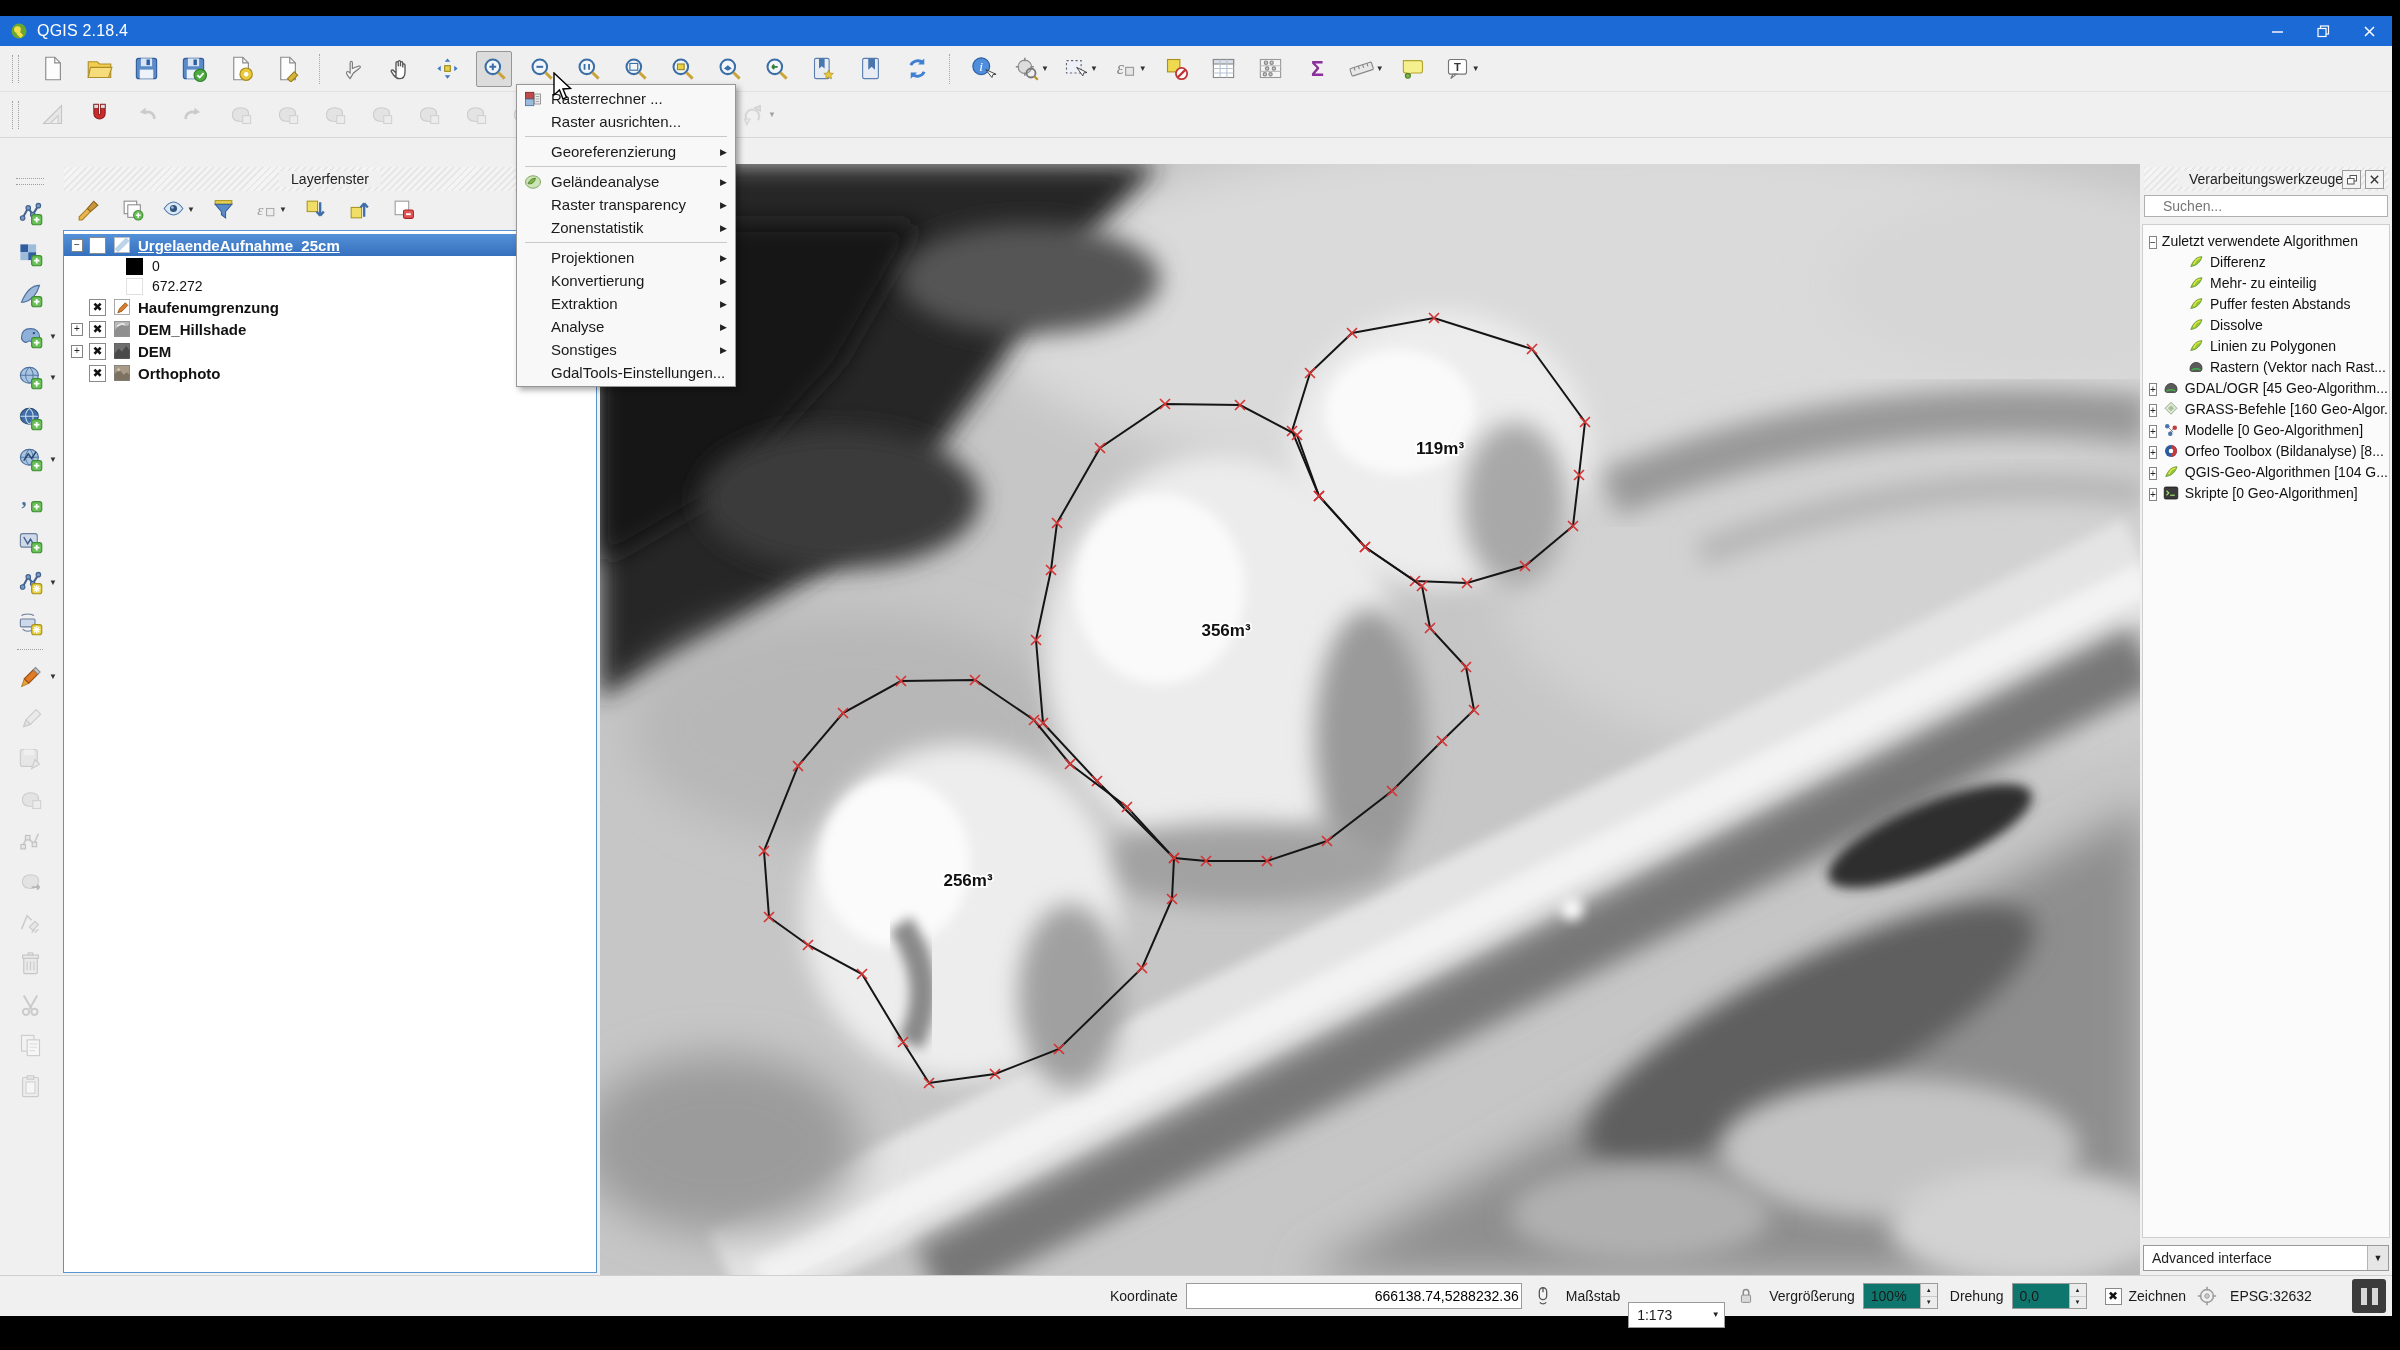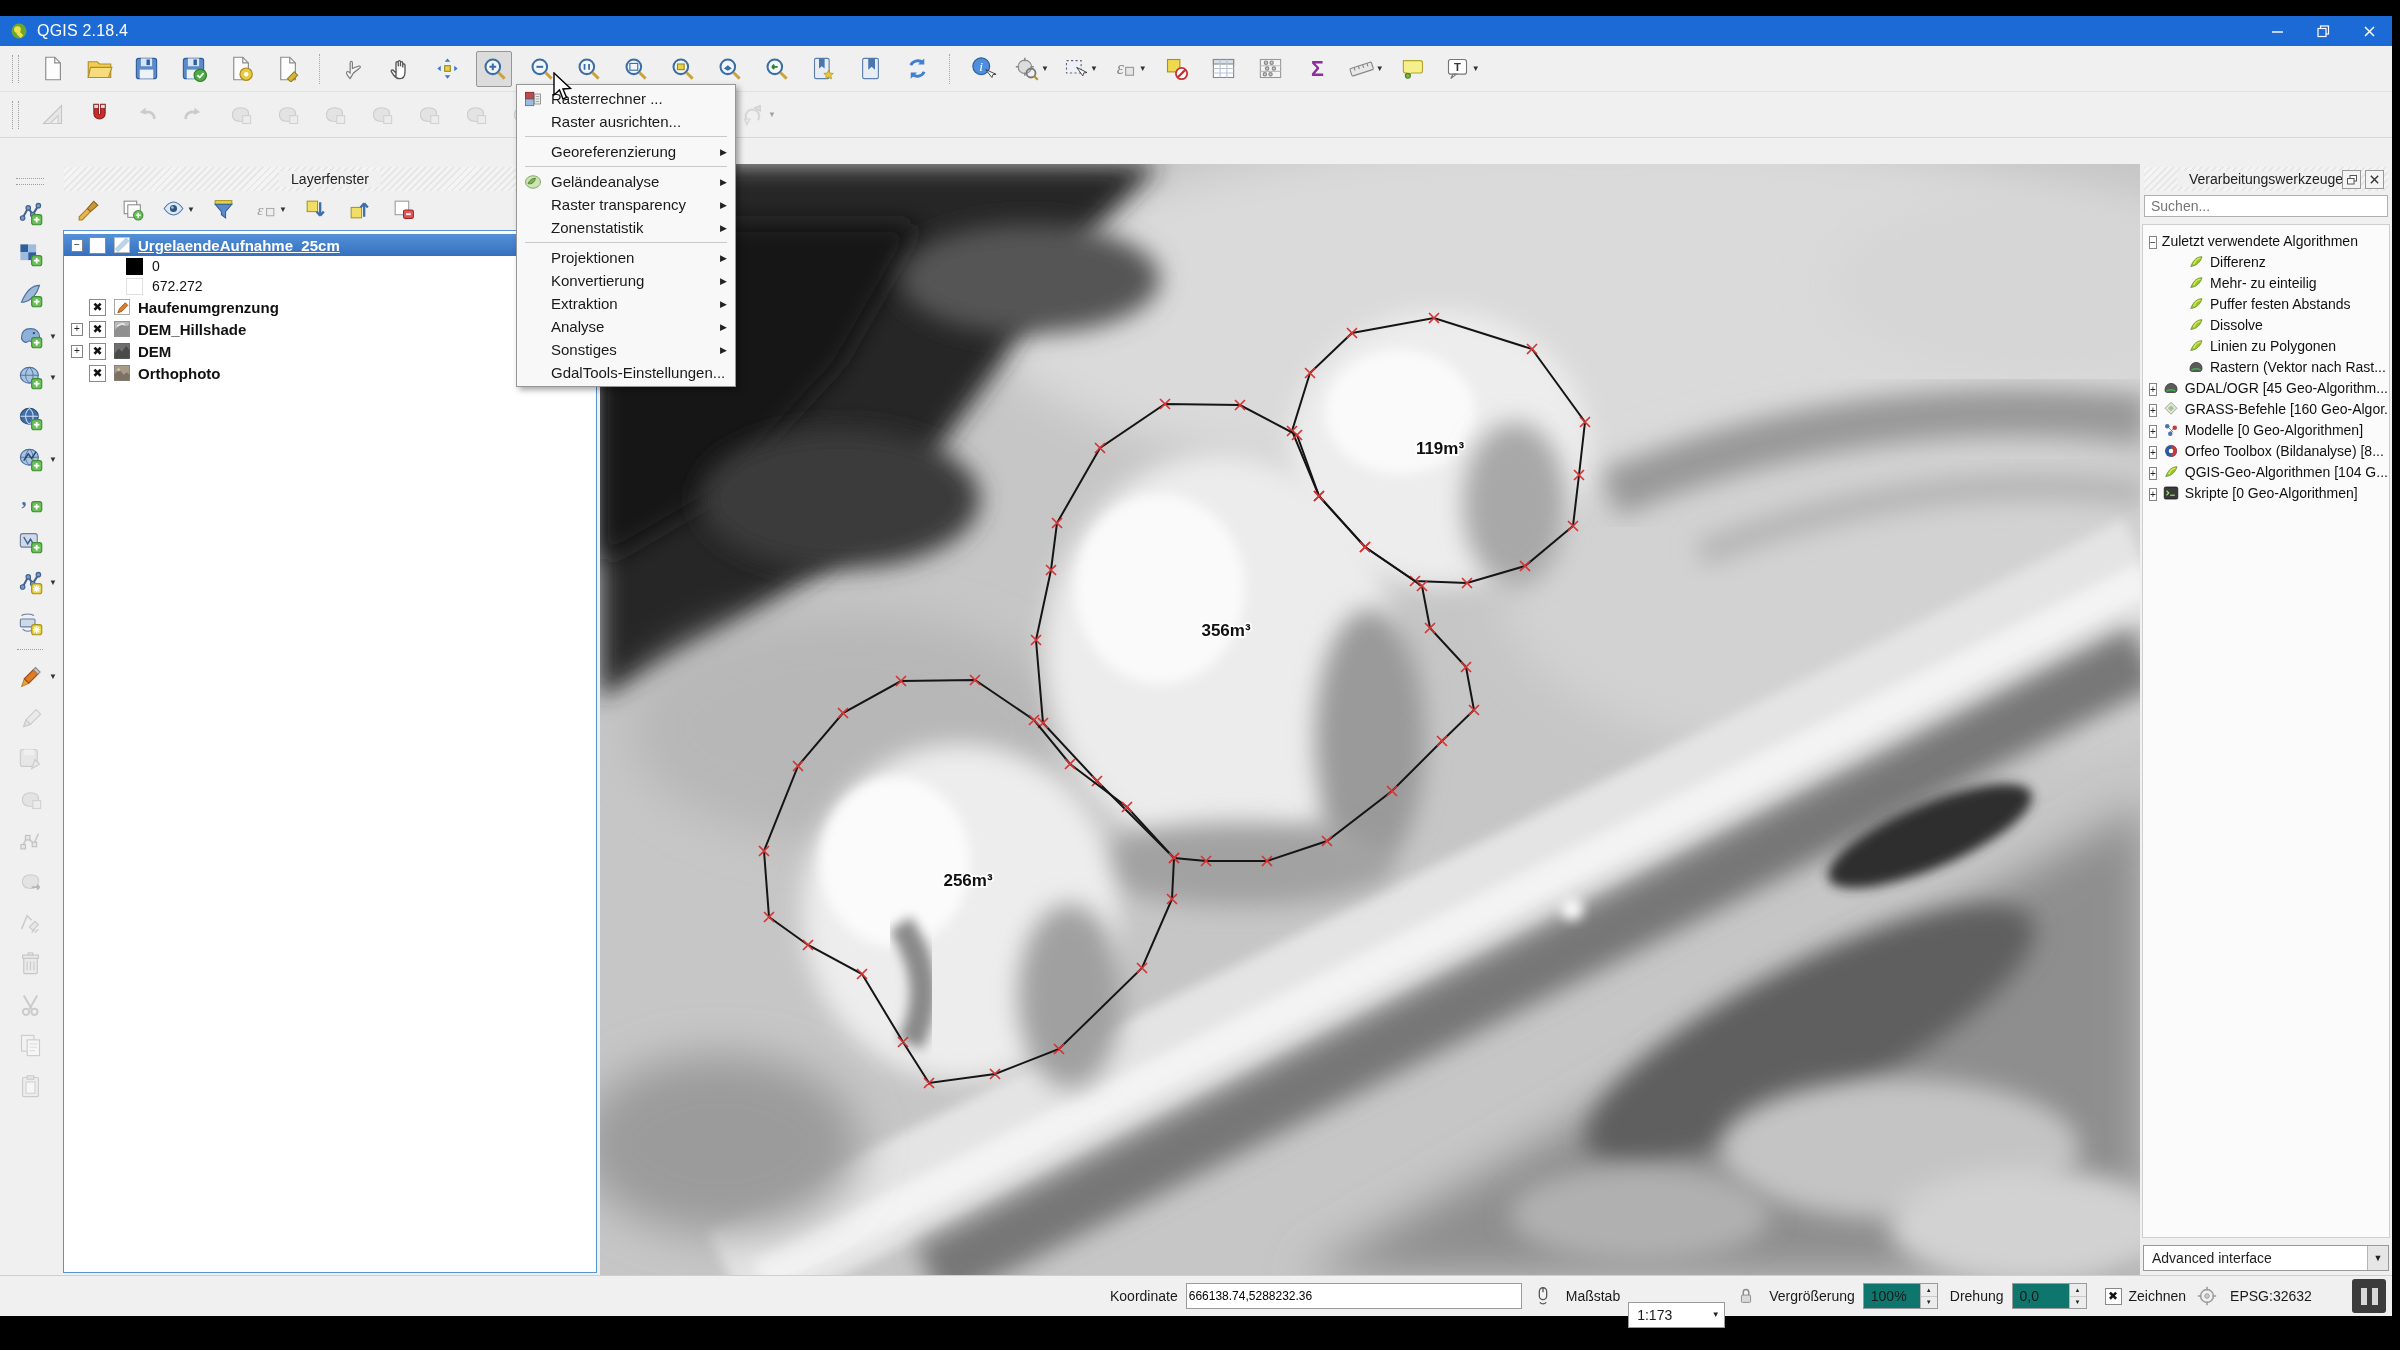--- a/index.html
+++ b/index.html
@@ -62,34 +62,34 @@
   .tree-row.child{font-weight:normal;font-size:14px;padding-left:62px;gap:9px;height:20px;}
   .swatch{width:15px;height:15px;flex:none;border:1px solid rgba(0,0,0,.12);}
 
   
   #map{position:absolute;left:600px;top:0;width:1540px;bottom:0;background:#c7c7c7;}
   #map svg{display:block;width:100%;height:100%;}
   .vol-label{font-family:"Liberation Sans",sans-serif;font-size:17px;font-weight:600;fill:#101010;stroke:#ffffff;stroke-width:3.4px;paint-order:stroke;text-anchor:middle;}
 
   
   #processing-dock{position:absolute;left:2140px;right:0;top:0;bottom:0;background:#f0f0f0;}
-  #proc-search{position:absolute;left:4px;right:4px;top:31px;height:22px;border:1px solid #b0b0b0;font-size:14px;padding:0 6px;color:#6d28d9;background:#fff;font-family:"Liberation Sans",sans-serif;box-sizing:border-box;}
+  #proc-search{position:absolute;left:4px;right:4px;top:31px;height:22px;border:1px solid #b0b0b0;font-size:14px;padding:0 18px;color:#6d28d9;background:#fff;font-family:"Liberation Sans",sans-serif;box-sizing:border-box;}
   #proc-tree{position:absolute;left:2px;right:2px;top:60px;bottom:38px;background:#fbfbfb;border:1px solid #cfcfcf;overflow:hidden;padding-top:5px;}
   .proc-row{display:flex;align-items:center;height:21px;font-size:14px;color:#111;gap:5px;padding-left:6px;white-space:nowrap;}
   .proc-row .aicon{width:18px;height:18px;flex:none;}
   .proc-row .aicon svg{width:18px;height:18px;}
   .proc-row.indent1{padding-left:44px;}
   #advanced-combo{position:absolute;left:3px;right:3px;bottom:5px;height:26px;background:#fff;border:1px solid #9a9a9a;display:flex;align-items:center;font-size:14px;padding-left:8px;color:#222;box-sizing:border-box;}
   #advanced-combo .combo-arrow{margin-left:auto;width:20px;align-self:stretch;background:#e6e6e6;border-left:1px solid #b5b5b5;display:flex;align-items:center;justify-content:center;font-size:9px;color:#222;}
 
   
   #statusbar{position:absolute;left:0;right:0;bottom:0;height:40px;background:#f0f0f0;border-top:1px solid #cfcfcf;display:flex;align-items:center;font-size:14px;color:#1a1a1a;}
   .sb-spacer{width:1098px;flex:none;}
   .sb-label{margin-left:12px;white-space:nowrap;}
-  #sb-coord-input{width:330px;height:22px;border:1px solid #9a9a9a;text-align:left;font-size:12px;margin-left:8px;background:#fff;font-family:"Liberation Sans",sans-serif;}
+  #sb-coord-input{width:330px;height:22px;border:1px solid #9a9a9a;text-align:right;font-size:14px;margin-left:8px;background:#fff;font-family:"Liberation Sans",sans-serif;}
   .sb-icon{width:22px;height:22px;margin-left:10px;flex:none;}
   .sb-icon svg{width:22px;height:22px;}
   .sb-combo{margin-left:8px;display:flex;height:24px;border:1px solid #9a9a9a;background:#fff;align-items:center;margin-top:37px;}
   .sb-combo .val{padding:0 8px;min-width:62px;}
   .sb-combo .arr{width:17px;align-self:stretch;display:flex;align-items:center;justify-content:center;font-size:8px;color:#222;}
   .sb-spin{display:flex;margin-left:8px;height:24px;border:1px solid #9a9a9a;background:#0f766e;align-items:stretch;}
   .sb-spin .val{padding:0 7px;display:flex;align-items:center;min-width:42px;}
   .sb-spin .arrows{width:16px;display:flex;flex-direction:column;border-left:1px solid #b5b5b5;}
   .sb-spin .arrows span{flex:1;font-size:6px;display:flex;align-items:center;justify-content:center;background:#ececec;color:#222;}
   .sb-spin .arrows span:first-child{border-bottom:1px solid #c9c9c9;}

